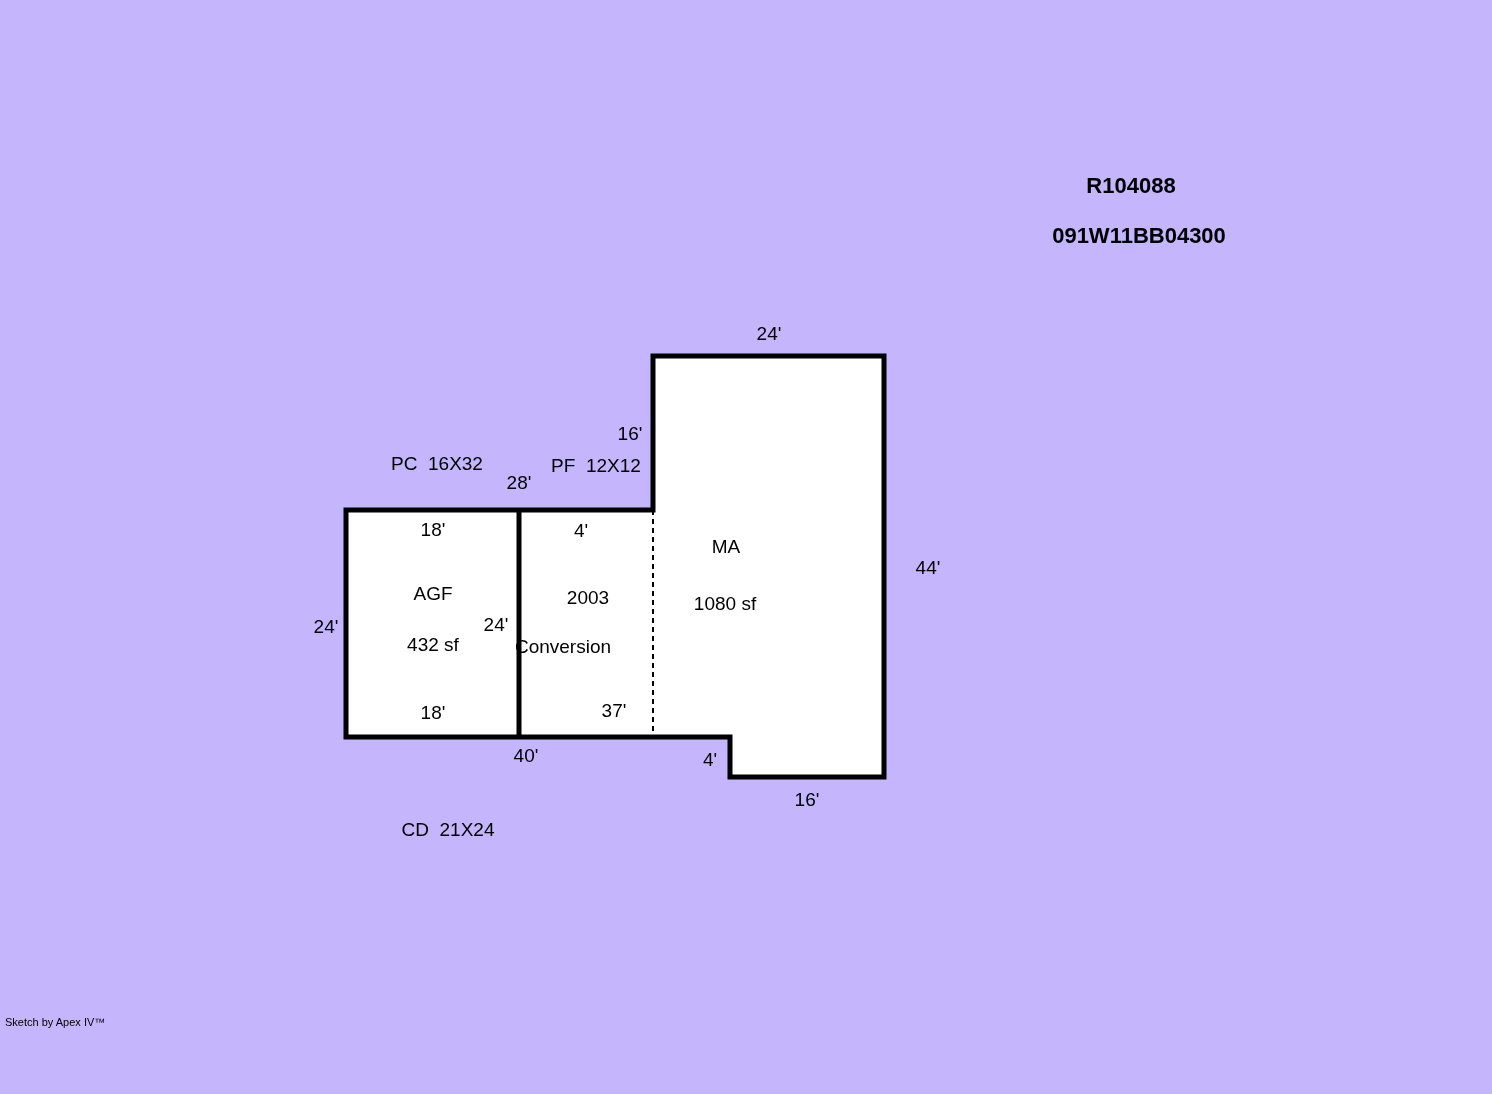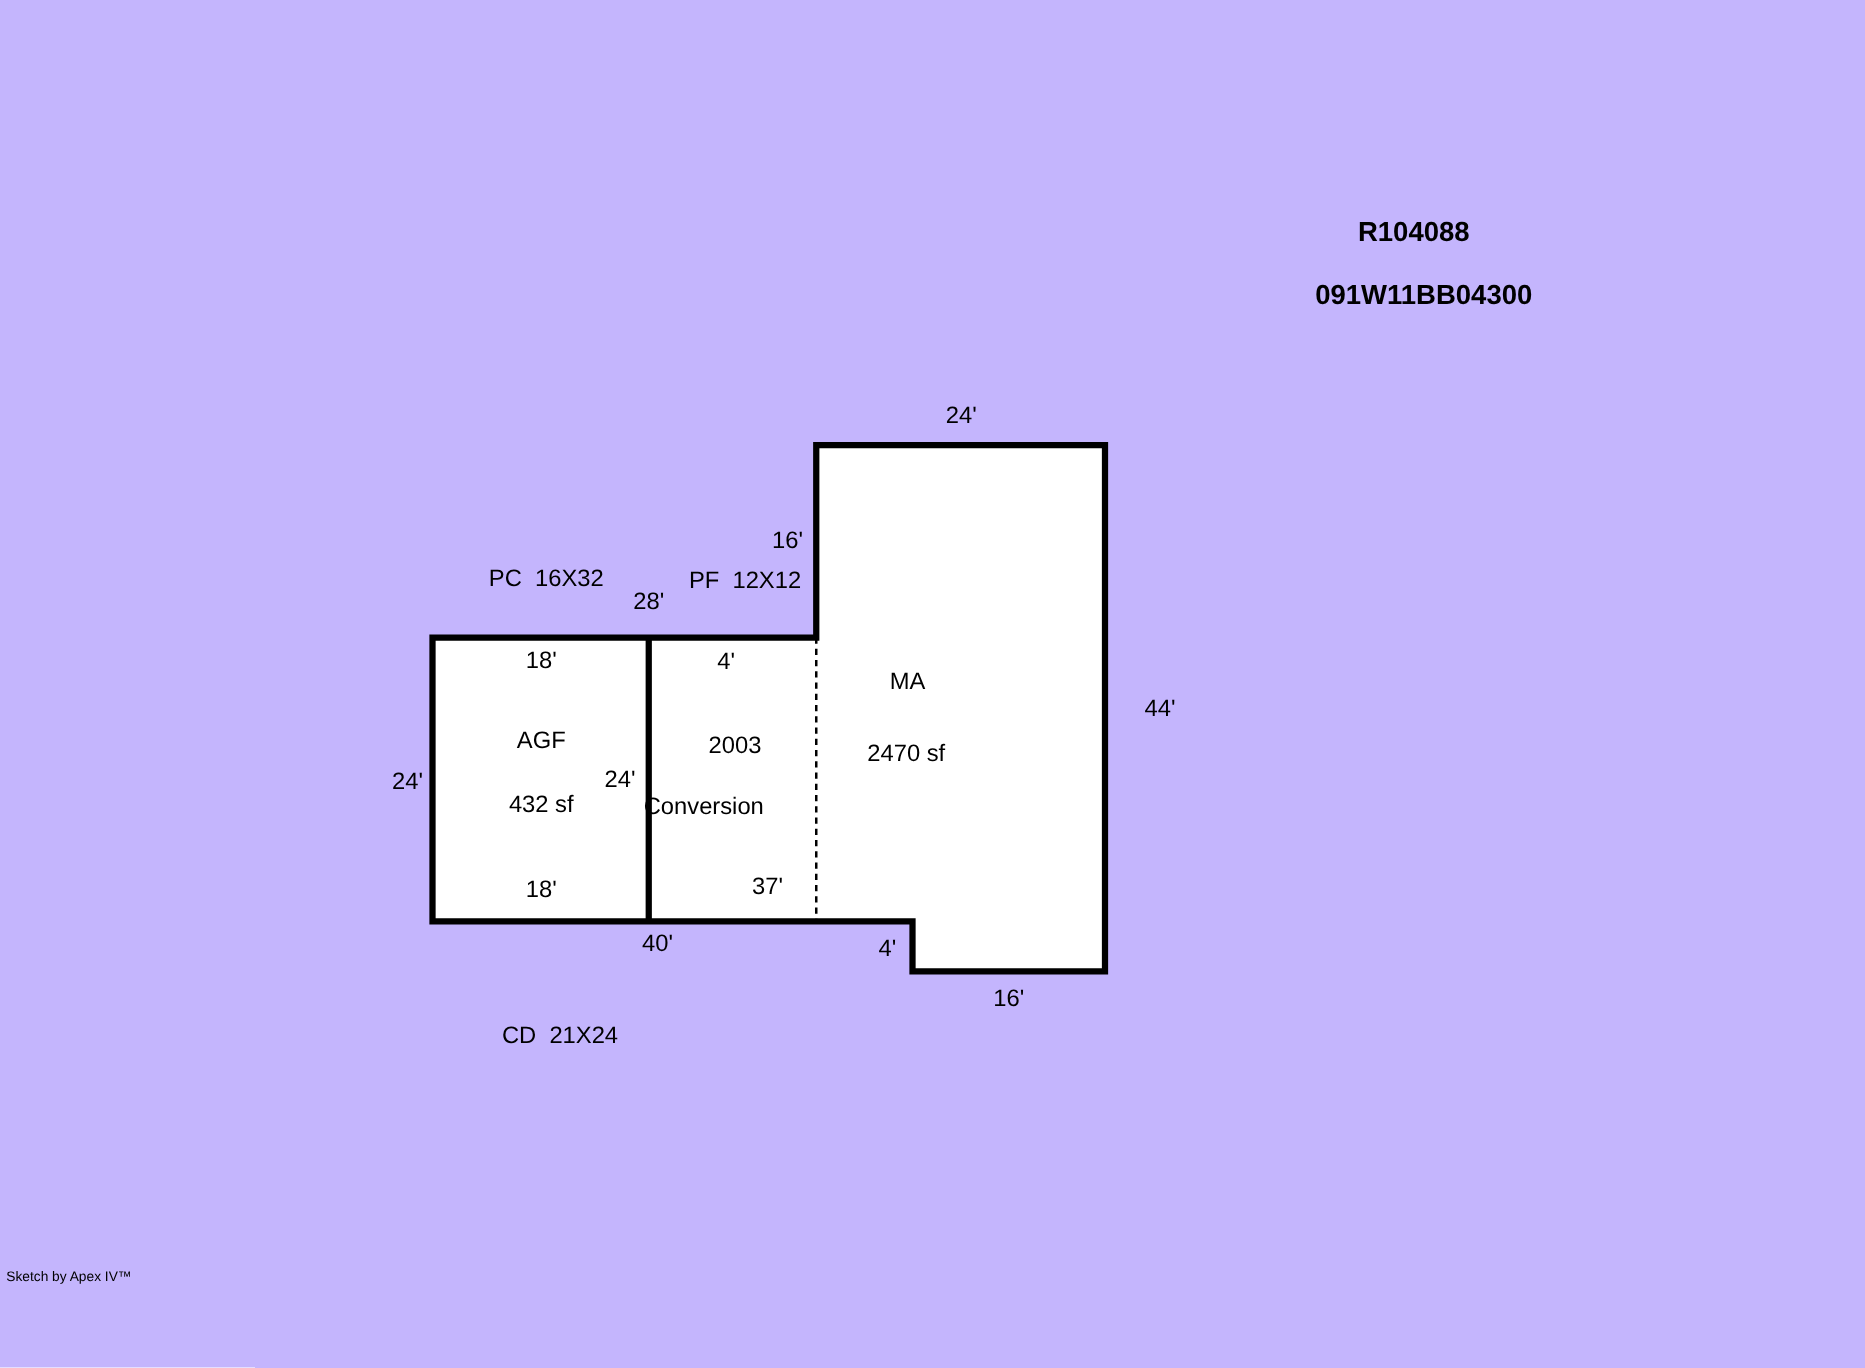--- a/index.html
+++ b/index.html
@@ -59,21 +59,21 @@
   <div class="lbl" style="left:630px; top:434px">16'</div>
   <div class="lbl" style="left:437px; top:464px">PC  16X32</div>
   <div class="lbl" style="left:596px; top:466px">PF  12X12</div>
   <div class="lbl" style="left:519px; top:483px">28'</div>
   <div class="lbl" style="left:433px; top:530px">18'</div>
   <div class="lbl" style="left:581px; top:531px">4'</div>
   <div class="lbl" style="left:726px; top:547px">MA</div>
   <div class="lbl" style="left:928px; top:568px">44'</div>
   <div class="lbl" style="left:433px; top:594px">AGF</div>
   <div class="lbl" style="left:588px; top:598px">2003</div>
-  <div class="lbl" style="left:725px; top:604px">2470 sf</div>
+  <div class="lbl" style="left:725px; top:604px">1080 sf</div>
   <div class="lbl" style="left:496px; top:625px">24'</div>
   <div class="lbl" style="left:326px; top:627px">24'</div>
   <div class="lbl" style="left:433px; top:645px">432 sf</div>
   <div class="lbl" style="left:563px; top:647px">Conversion</div>
   <div class="lbl" style="left:614px; top:711px">37'</div>
   <div class="lbl" style="left:433px; top:713px">18'</div>
   <div class="lbl" style="left:526px; top:756px">40'</div>
   <div class="lbl" style="left:710px; top:760px">4'</div>
   <div class="lbl" style="left:807px; top:800px">16'</div>
   <div class="lbl" style="left:448px; top:830px">CD  21X24</div>

